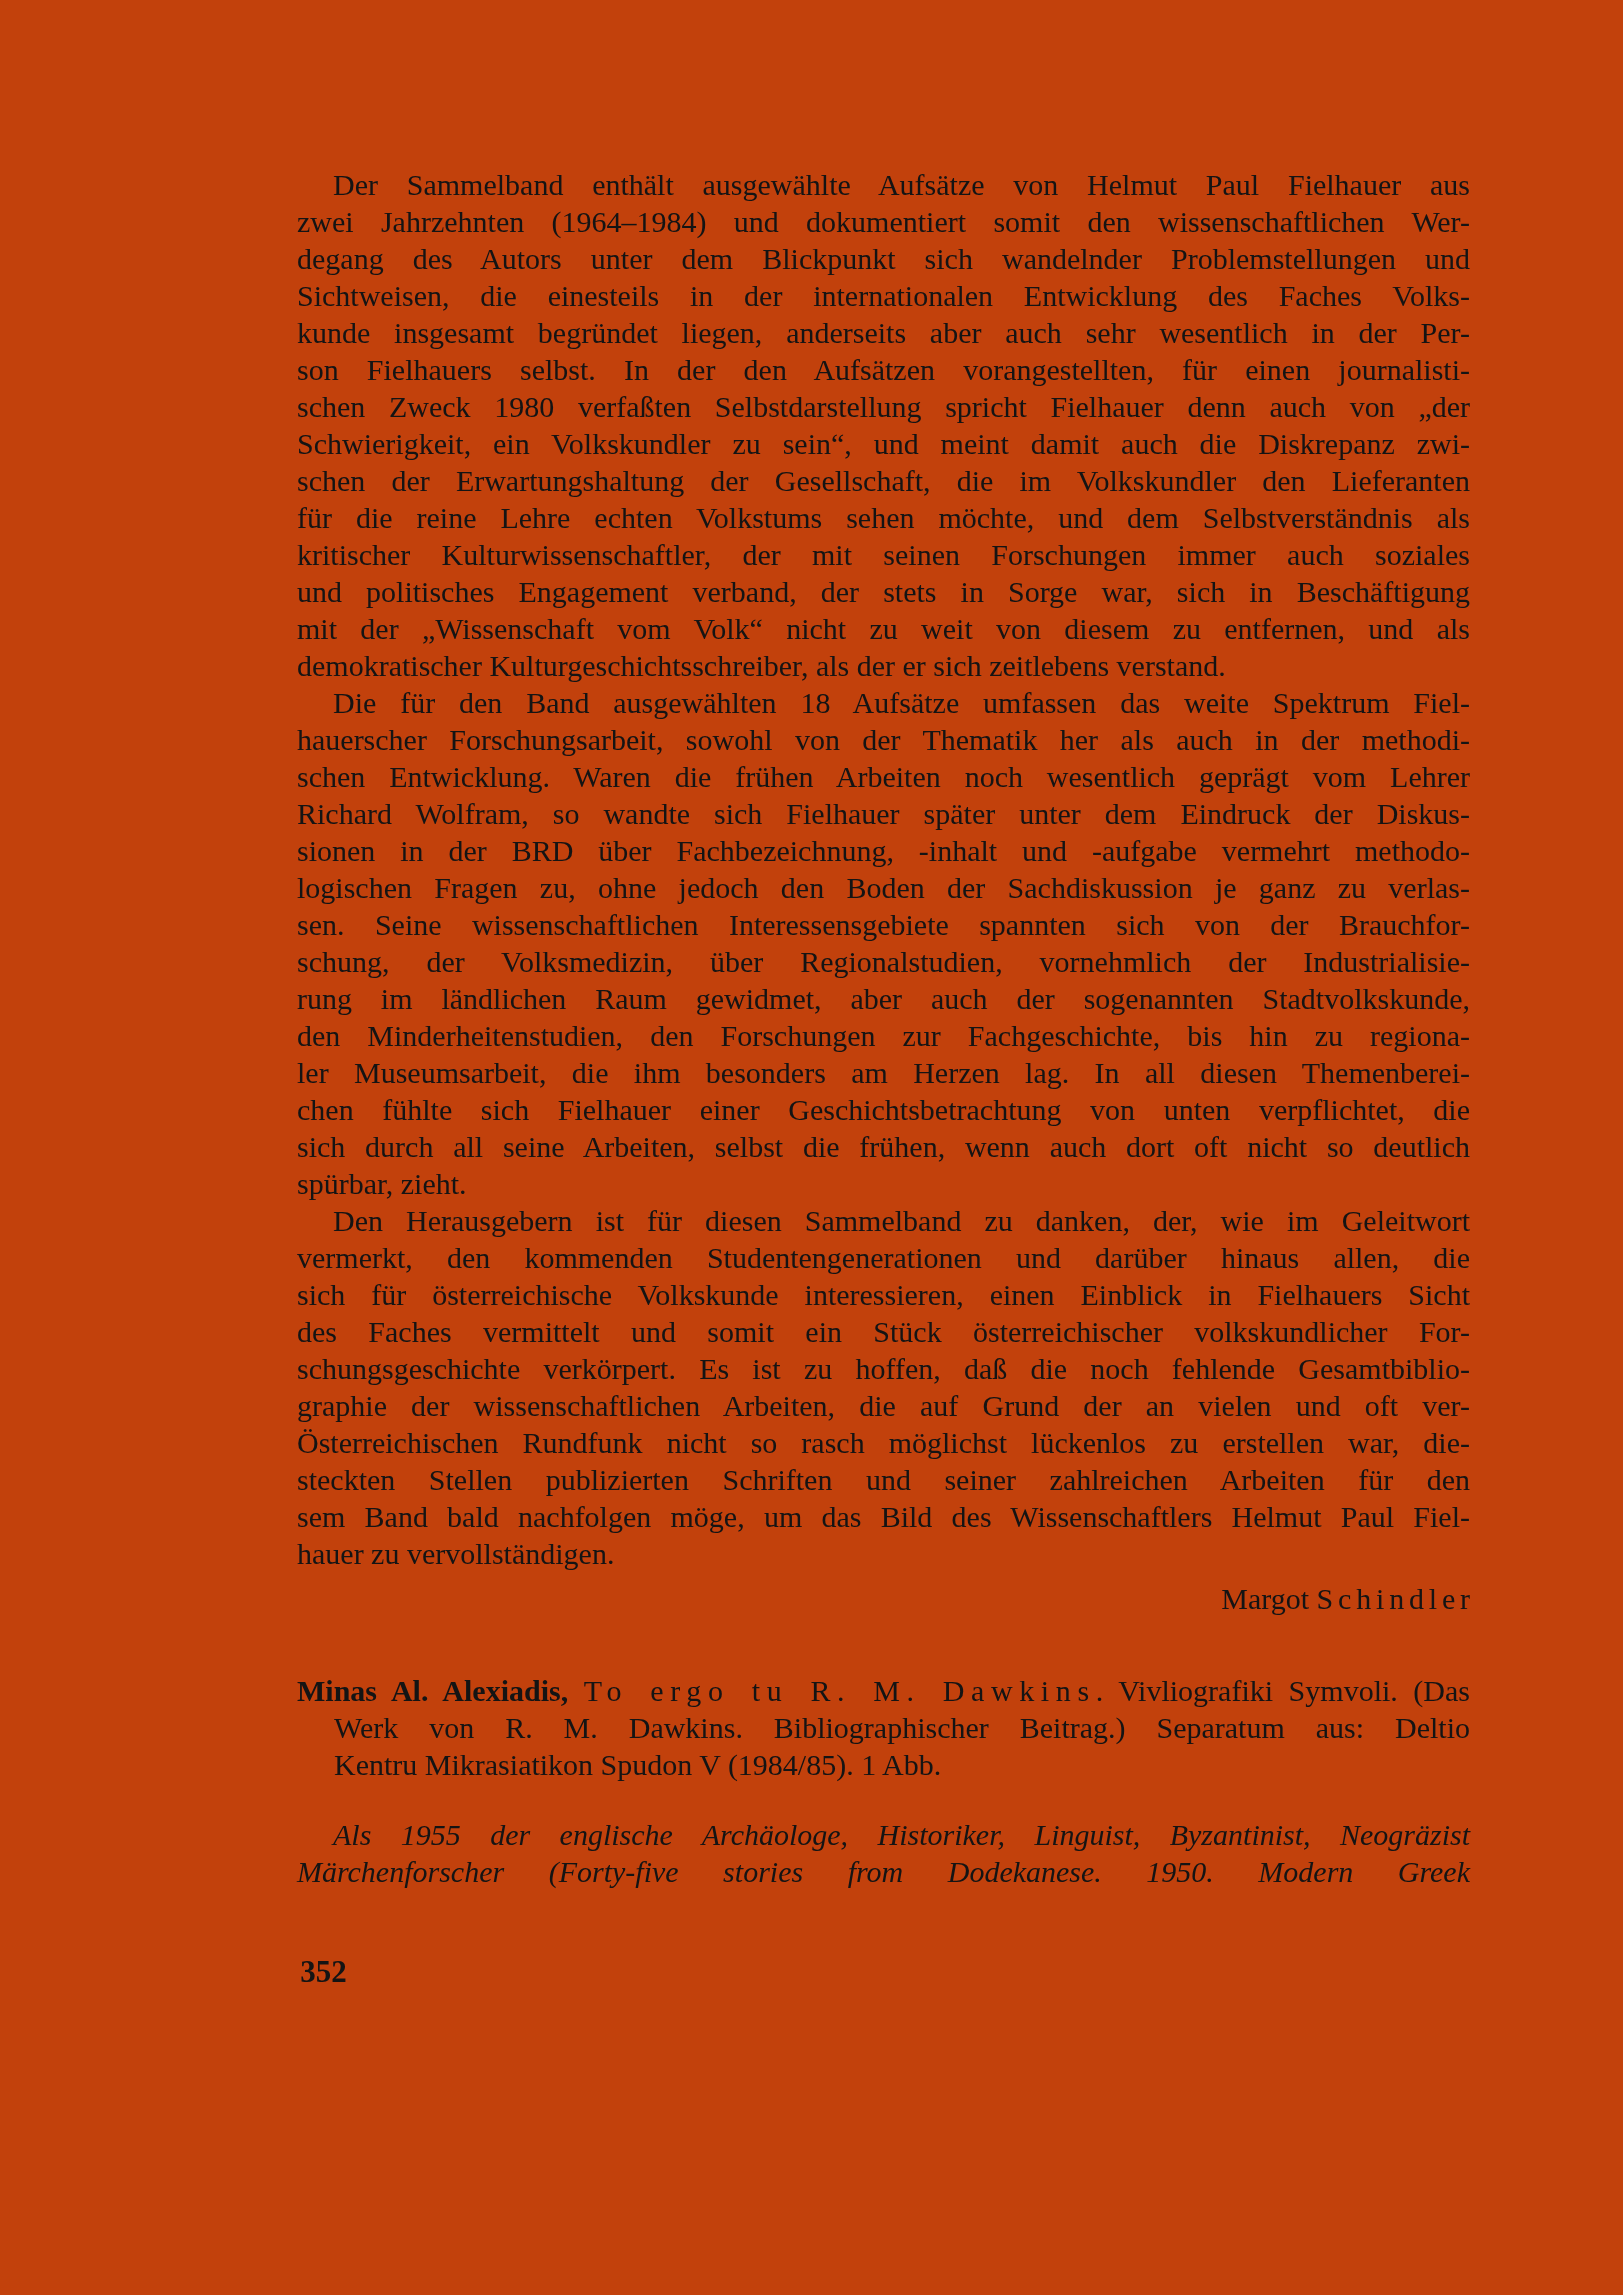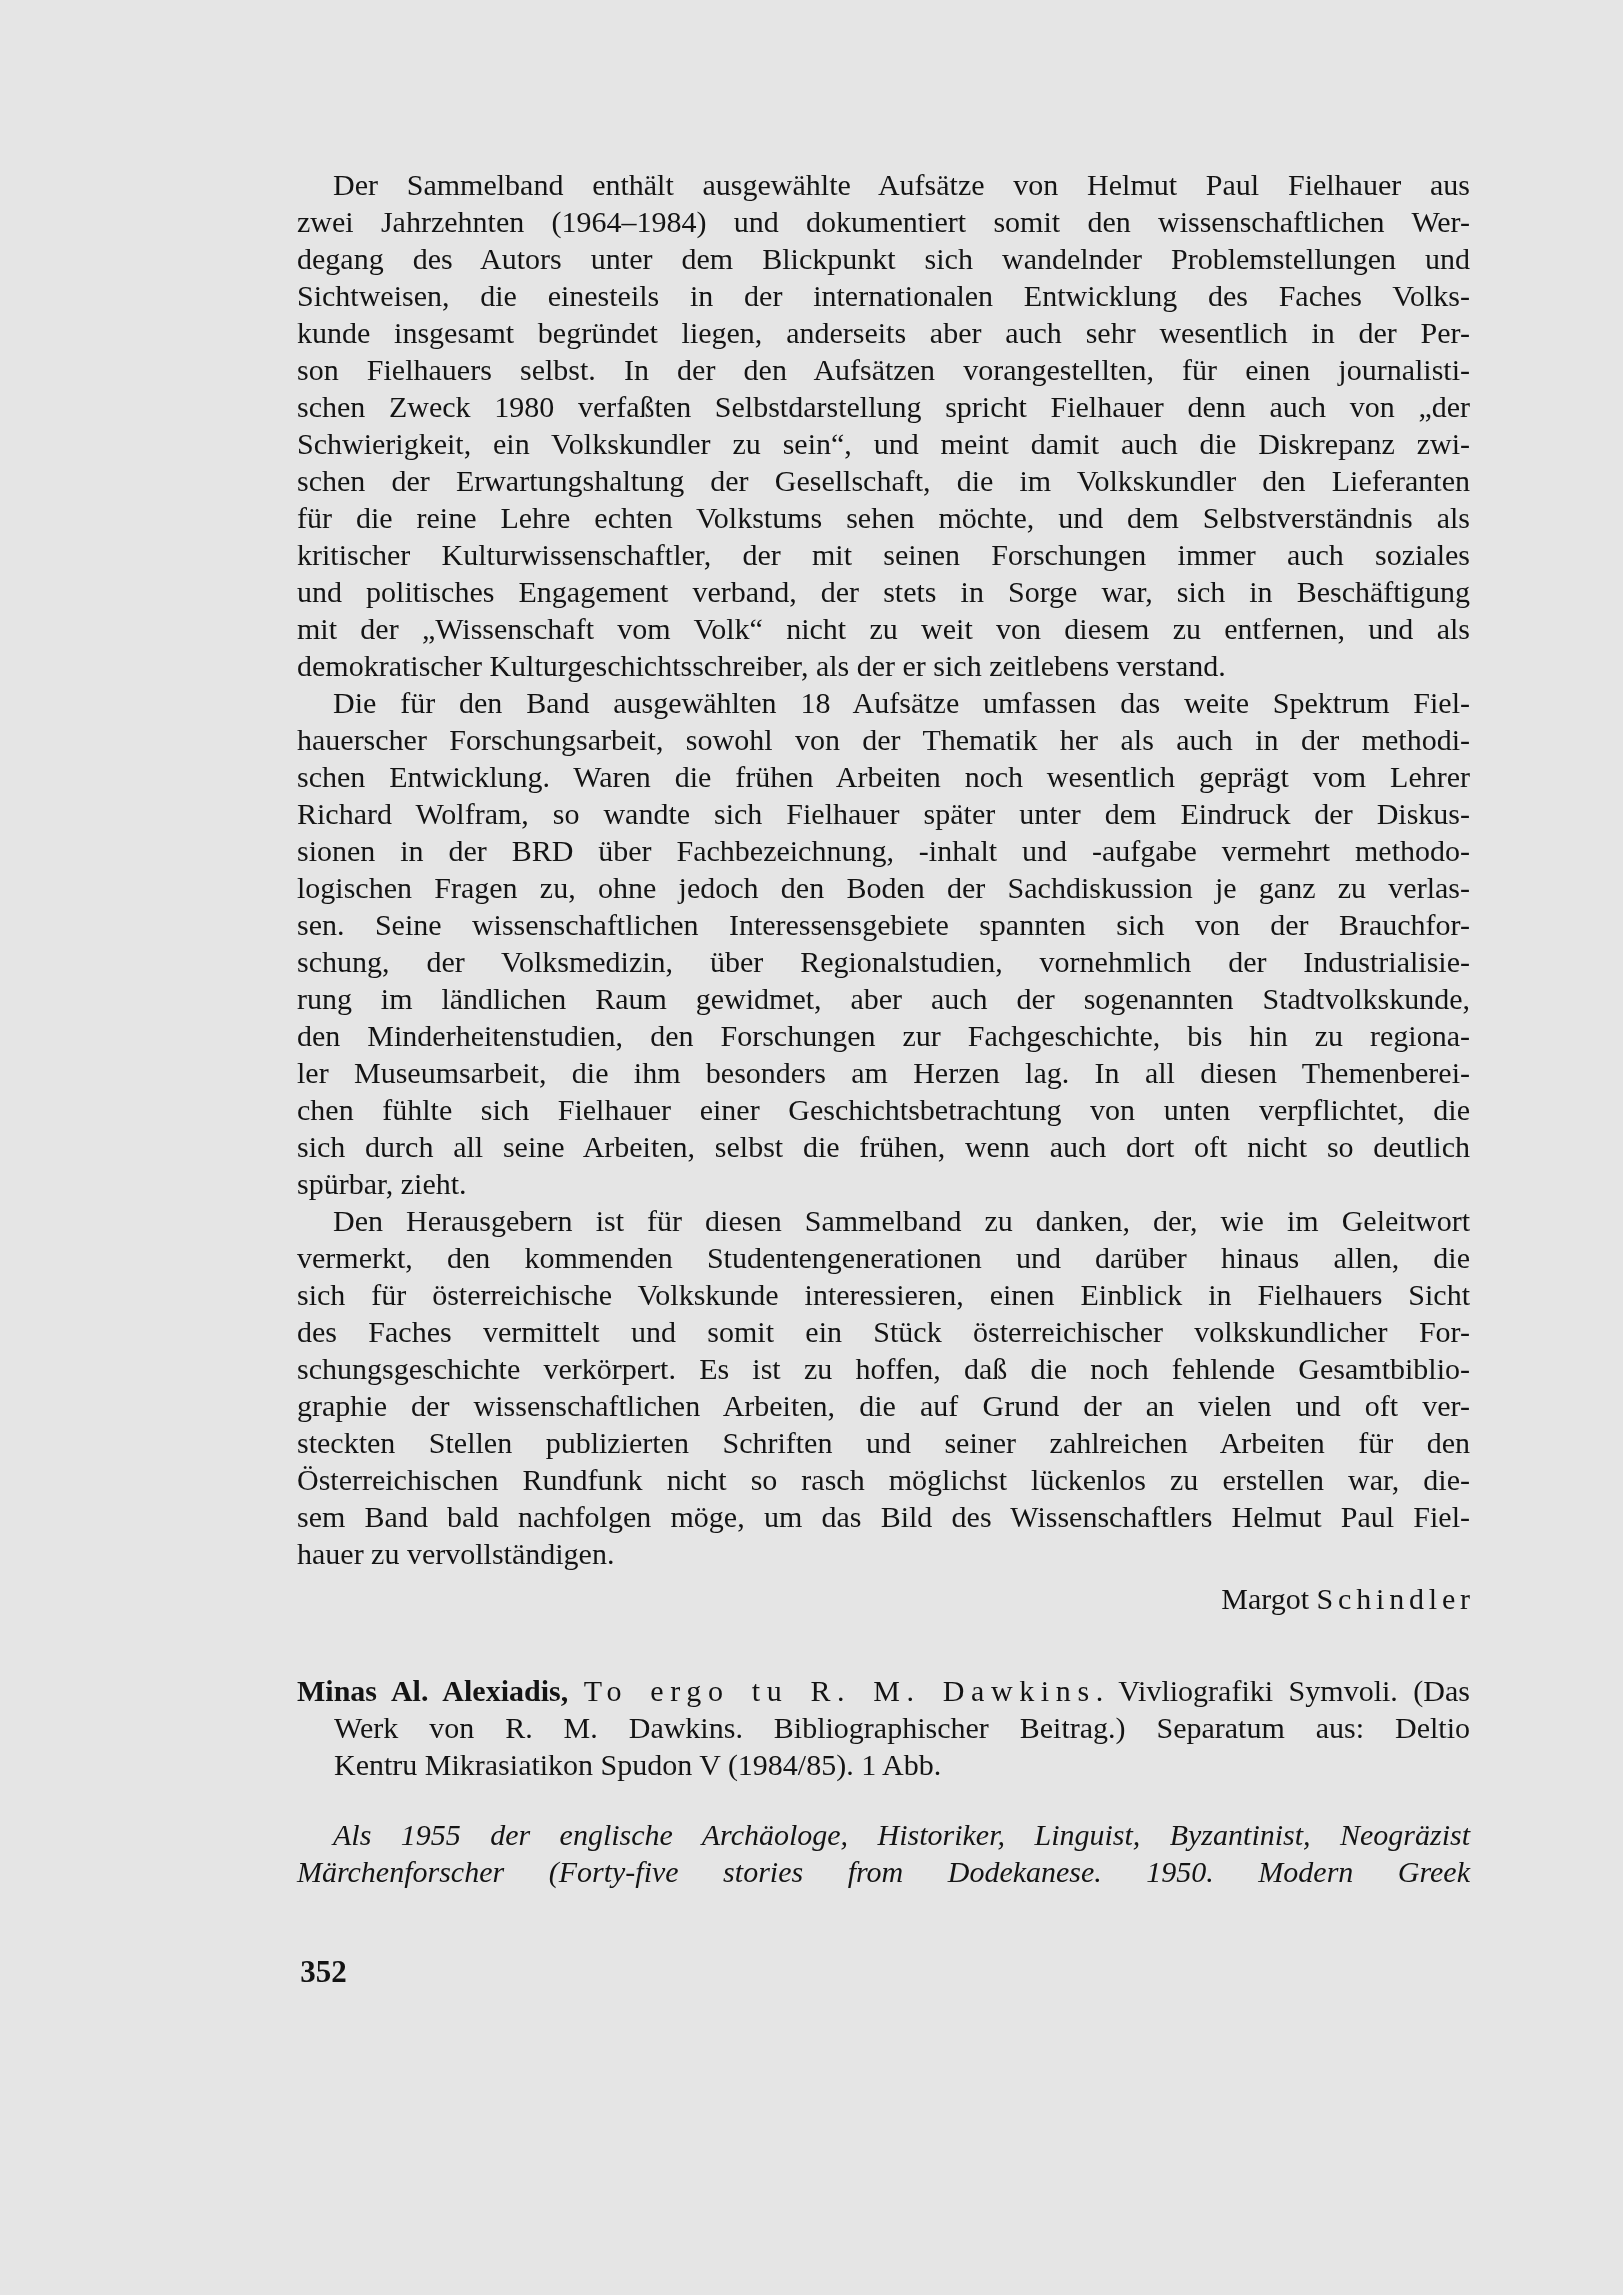--- a/index.html
+++ b/index.html
@@ -10,21 +10,21 @@
   body {
     width: 1624px;
     height: 2295px;
     position: relative;
     font-family: "Liberation Serif", "DejaVu Serif", serif;
     color: #141414;
   }
   .page {
     position: absolute;
     inset: 0;
-    background: #e5e5e5;
+    background: #c2410c;
   }
   .text-block {
     position: absolute;
     left: 297px;
     top: 166px;
     width: 1173px;
     font-size: 30px;
     line-height: 37px;
     text-rendering: optimizeLegibility;
   }
@@ -103,22 +103,22 @@
         <div class="line end">spürbar, zieht.</div>
       </div>
 
     <div class="para para-3">
         <div class="line indent">Den Herausgebern ist für diesen Sammelband zu danken, der, wie im Geleitwort</div>
         <div class="line">vermerkt, den kommenden Studentengenerationen und darüber hinaus allen, die</div>
         <div class="line">sich für österreichische Volkskunde interessieren, einen Einblick in Fielhauers Sicht</div>
         <div class="line">des Faches vermittelt und somit ein Stück österreichischer volkskundlicher For-</div>
         <div class="line">schungsgeschichte verkörpert. Es ist zu hoffen, daß die noch fehlende Gesamtbiblio-</div>
         <div class="line">graphie der wissenschaftlichen Arbeiten, die auf Grund der an vielen und oft ver-</div>
+        <div class="line">Österreichischen Rundfunk nicht so rasch möglichst lückenlos zu erstellen war, die-</div>
         <div class="line">steckten Stellen publizierten Schriften und seiner zahlreichen Arbeiten für den</div>
-        <div class="line">Österreichischen Rundfunk nicht so rasch möglichst lückenlos zu erstellen war, die-</div>
         <div class="line">sem Band bald nachfolgen möge, um das Bild des Wissenschaftlers Helmut Paul Fiel-</div>
         <div class="line end">hauer zu vervollständigen.</div>
       </div>
 
     <div class="signature">
       <span>Margot </span><span class="sp-name">Schindler</span>
     </div>
 
     <div class="entry">
       <div class="line">

